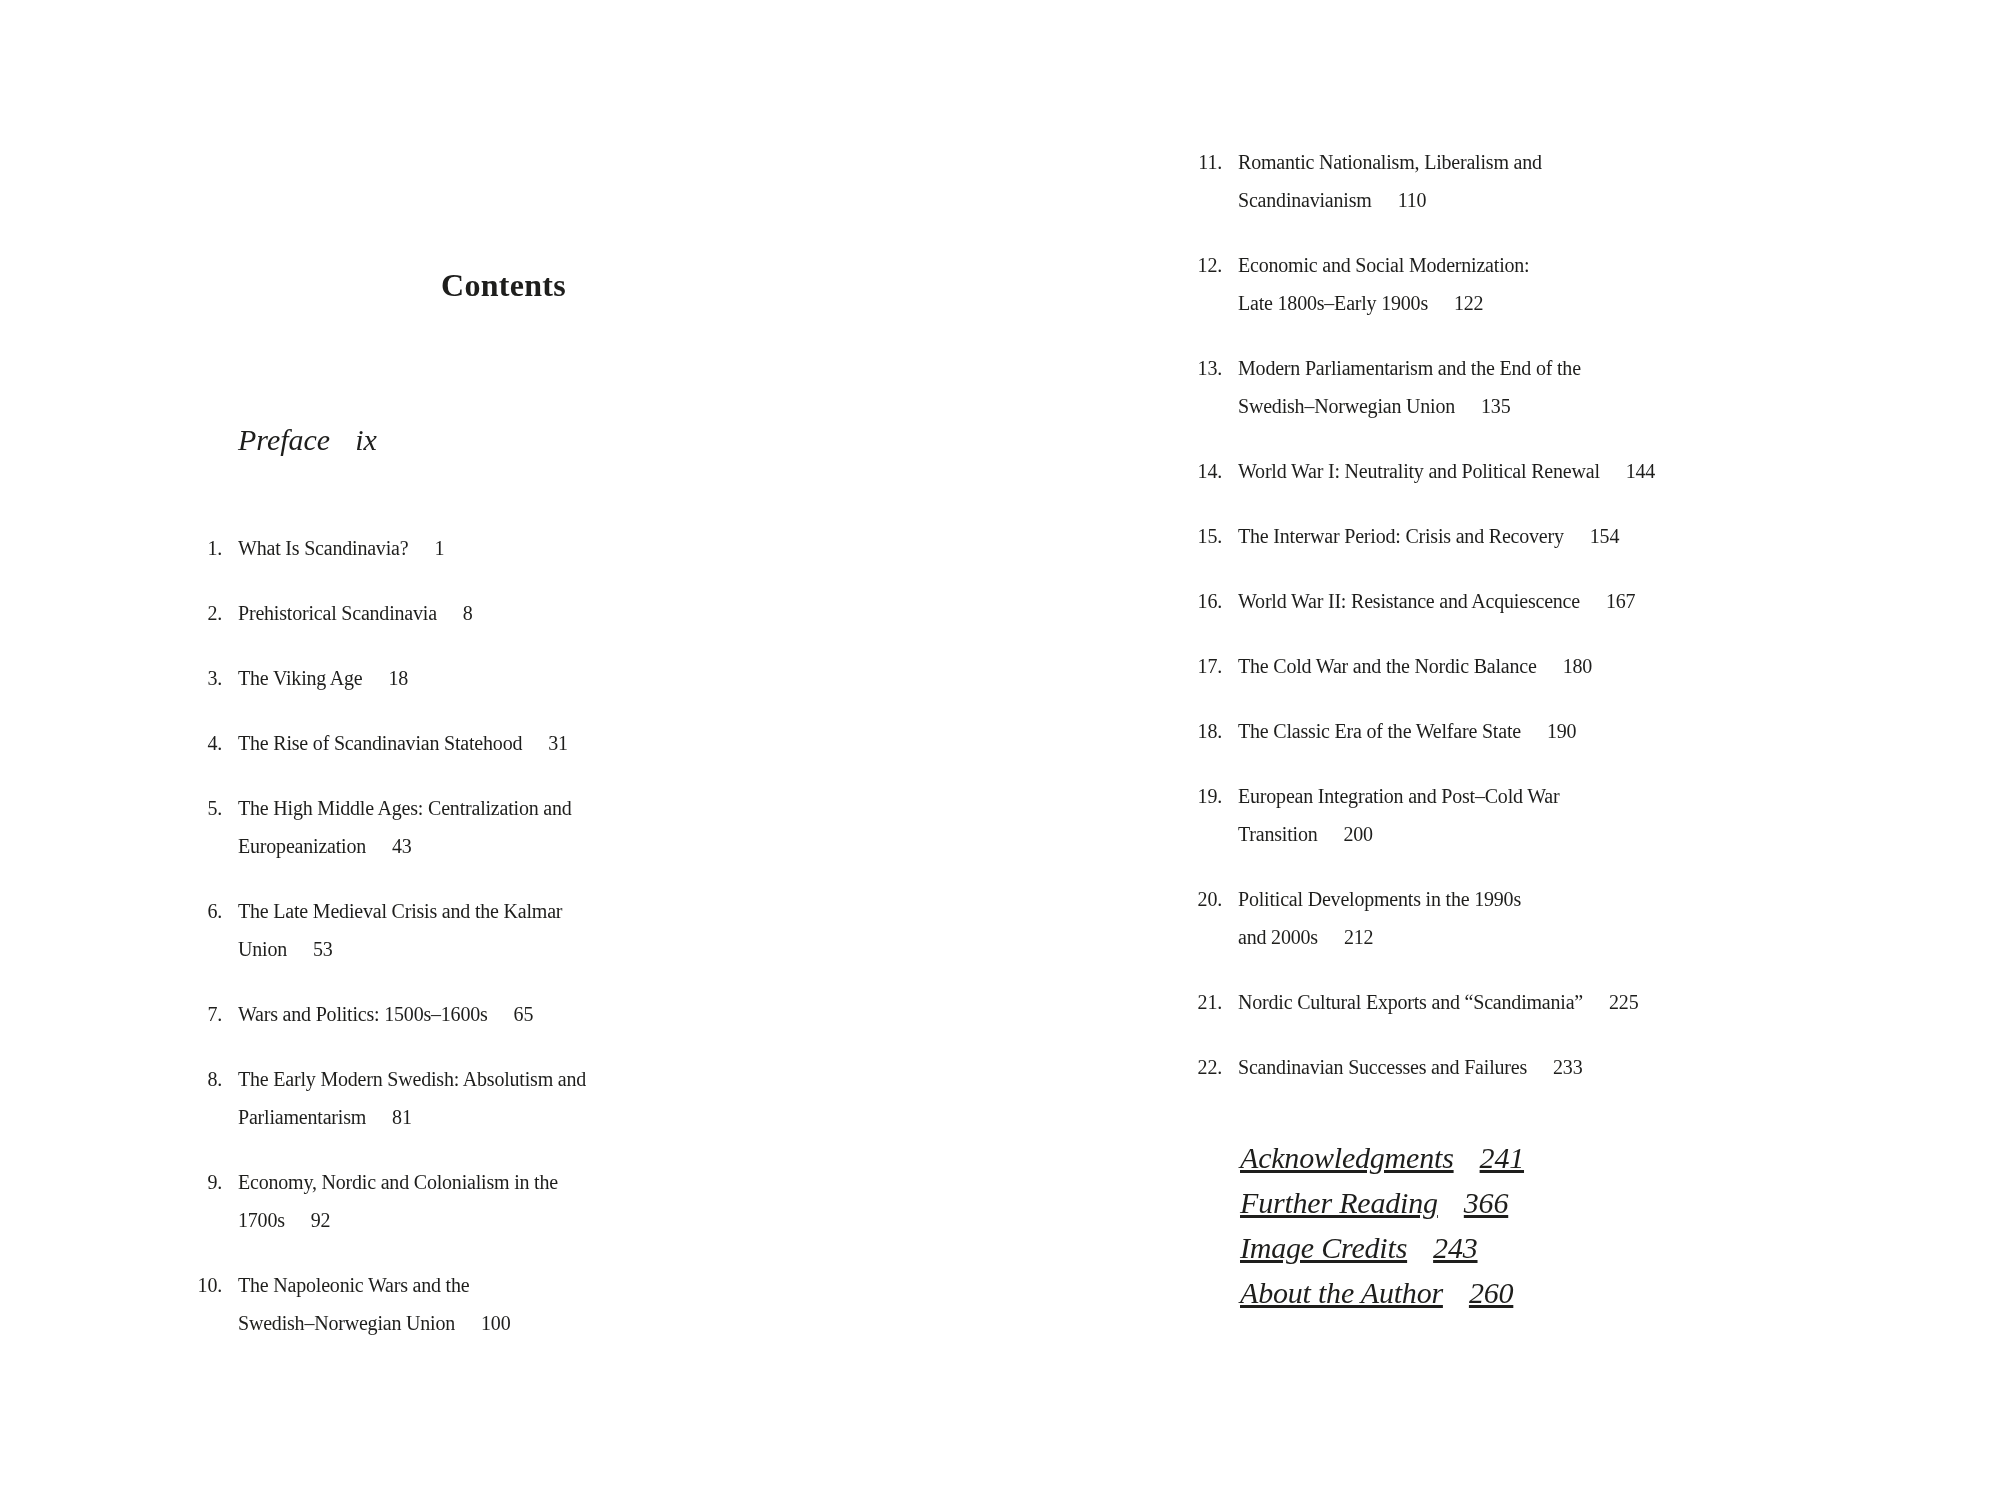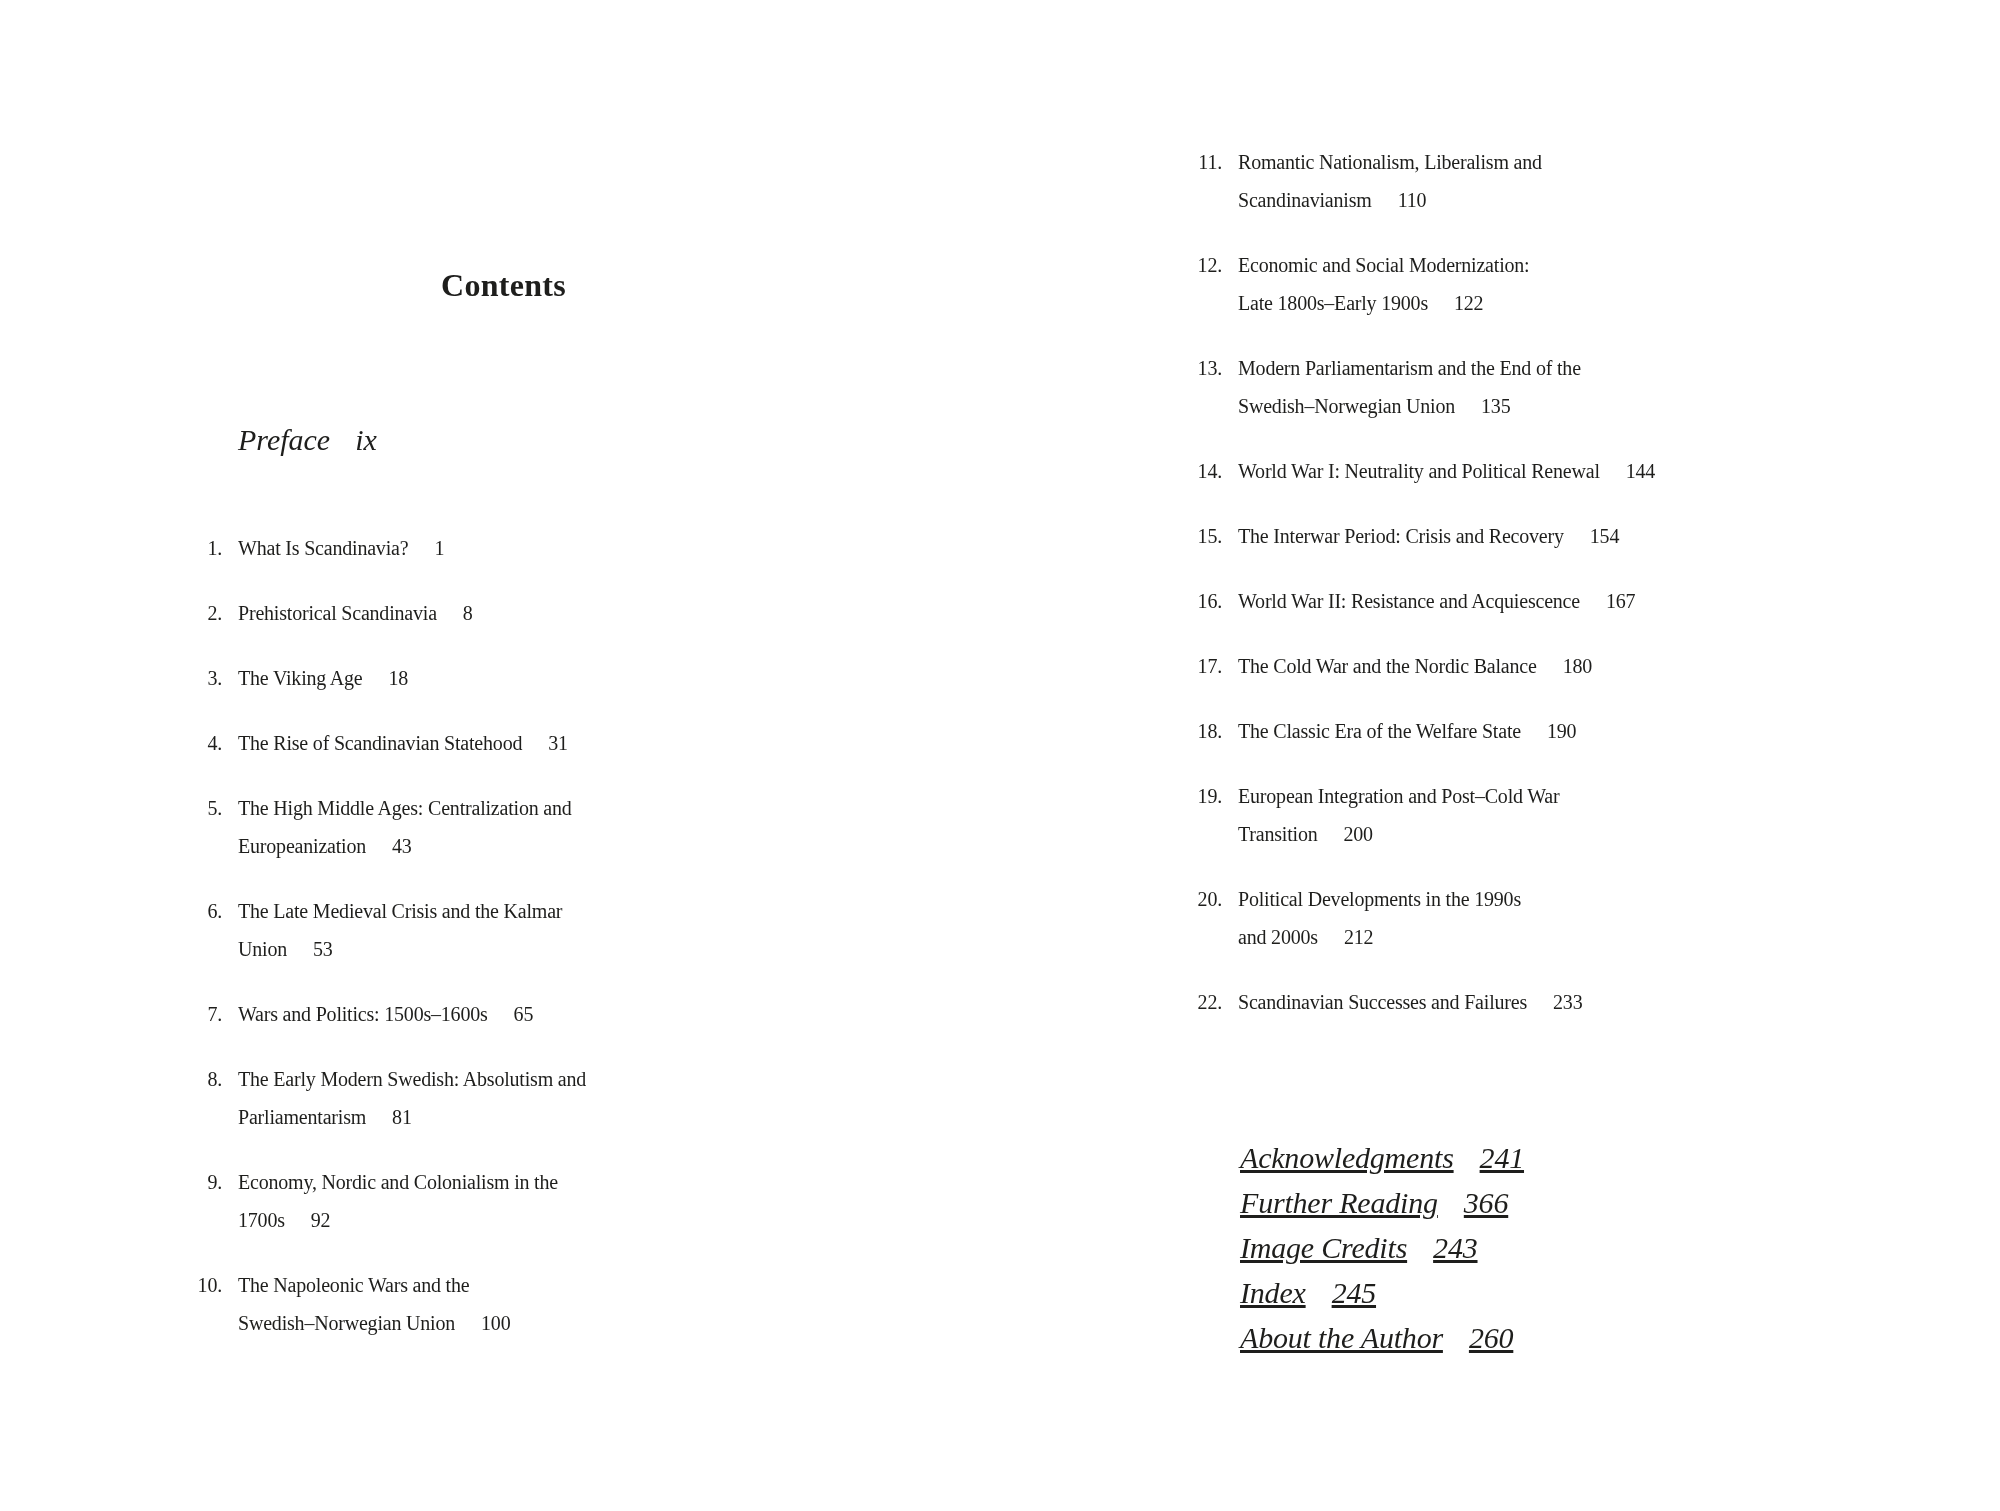--- a/index.html
+++ b/index.html
@@ -221,20 +221,26 @@
   </li>
 
   <li class="chapter">
     <span class="num">20.</span>
     <span class="body">
           <div class="line">Political Developments in the 1990s</div>
           <div class="line">and 2000s<span class="pg">212</span></div>
         </span>
   </li>
 
+  <li class="chapter">
+    <span class="num">21.</span>
+    <span class="body">
+          <div class="line">Nordic Cultural Exports and “Scandimania”<span class="pg">225</span></div>
+        </span>
+  </li>
 
   <li class="chapter">
     <span class="num">22.</span>
     <span class="body">
           <div class="line">Scandinavian Successes and Failures<span class="pg">233</span></div>
         </span>
   </li>
 </ol>
 
   <div class="back-matter" id="back-matter">
@@ -243,22 +249,19 @@
   </div>
 
   <div class="bm-row">
     <span>Further Reading</span><span class="pg">366</span>
   </div>
 
   <div class="bm-row">
     <span>Image Credits</span><span class="pg">243</span>
   </div>
 
-  <div class="bm-row">
-    <span>Index</span><span class="pg">245</span>
-  </div>
 
   <div class="bm-row">
     <span>About the Author</span><span class="pg">260</span>
   </div>
 </div>
 
 </div>
 
 </body></html>

